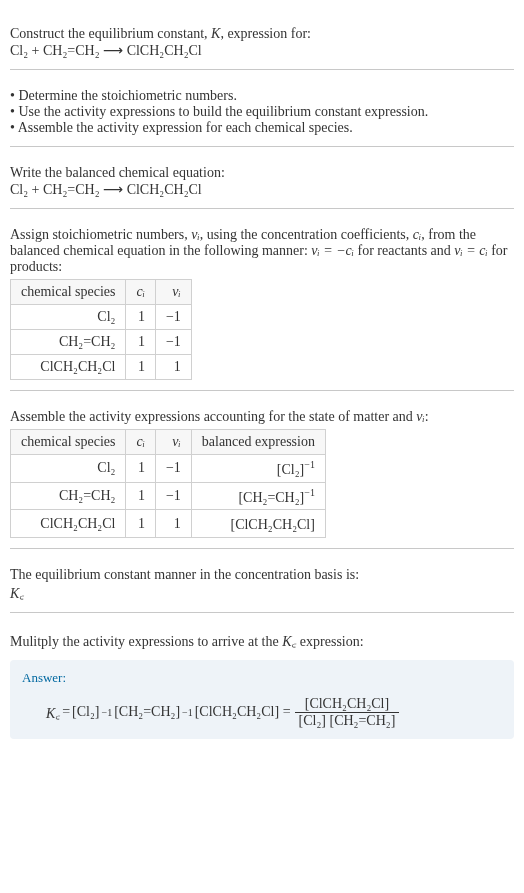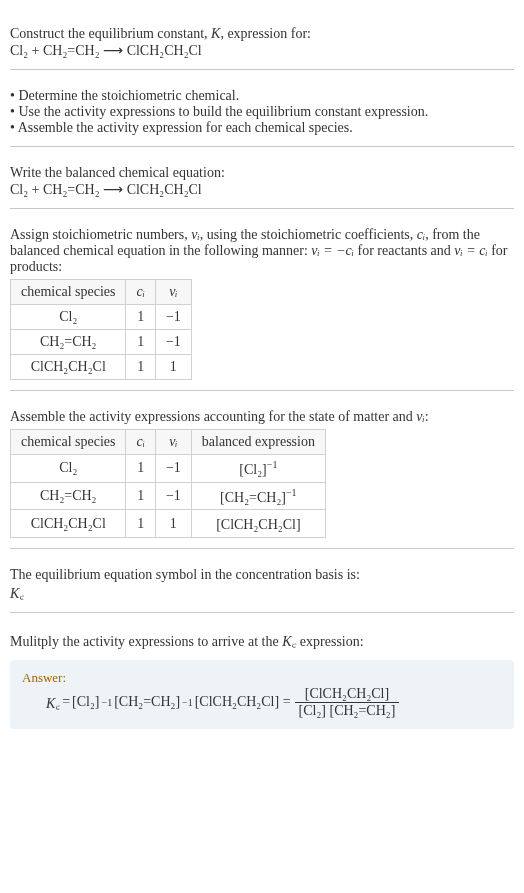--- a/index.html
+++ b/index.html
@@ -23,37 +23,37 @@
   }
   .sup { font-size: 10px; vertical-align: super; }
   .ital { font-style: italic; }
   table.data {
     border-collapse: collapse;
     margin-top: 4px;
   }
   table.data th, table.data td {
     border: 1px solid #d0d0d0;
     padding: 4px 10px;
-    text-align: center;
+    text-align: right;
     font-weight: normal;
     background: #fff;
   }
   table.data th {
     background: #f7f7f7;
   }
   .answer-box {
     background: #eef3f8;
     border-radius: 4px;
     padding: 10px 12px;
     margin-top: 4px;
   }
   .answer-label {
     font-size: 13px;
-    color: #a16207;
-    margin-bottom: 0;
+    color: #0369a1;
+    margin-bottom: 10px;
   }
   .frac {
     display: inline-block;
     vertical-align: middle;
     text-align: center;
     margin: 0 2px;
   }
   .frac .num { display: block; border-bottom: 1px solid #333; padding: 0 4px; }
   .frac .den { display: block; padding: 0 4px; }
   .answer-eq { display: flex; align-items: center; flex-wrap: wrap; gap: 2px; }
@@ -62,35 +62,35 @@
 </head>
 <body>
 
 <div class="section">
   <span>Construct the equilibrium constant, </span><span class="ital">K</span><span>, expression for:</span><br>
   <span>Cl₂ + CH₂=CH₂  ⟶  ClCH₂CH₂Cl</span>
 </div>
 <hr>
 
 <div class="section">
-  <div>• Determine the stoichiometric chemical.</div>
+  <div>• Determine the stoichiometric numbers.</div>
   <div>• Use the activity expressions to build the equilibrium constant expression.</div>
   <div>• Assemble the activity expression for each chemical species.</div>
 </div>
 <hr>
 
 <div class="section">
   <div>Write the balanced chemical equation:</div>
   <div>Cl₂ + CH₂=CH₂  ⟶  ClCH₂CH₂Cl</div>
 </div>
 <hr>
 
 <div class="section">
   <div>
-    <span>Assign stoichiometric numbers, </span><span class="ital">νᵢ</span><span>, using the stoichiometric coefficients, </span><span class="ital">cᵢ</span><span>, from the balanced chemical equation in the following manner: </span><span class="ital">νᵢ = −cᵢ</span><span> for reactants and </span><span class="ital">νᵢ = cᵢ</span><span> for products:</span>
+    <span>Assign stoichiometric numbers, </span><span class="ital">νᵢ</span><span>, using the concentration coefficients, </span><span class="ital">cᵢ</span><span>, from the balanced chemical equation in the following manner: </span><span class="ital">νᵢ = −cᵢ</span><span> for reactants and </span><span class="ital">νᵢ = cᵢ</span><span> for products:</span>
   </div>
   <table class="data">
     <tbody>
         <tr>
       <th>chemical species</th>
       <th class="ital">cᵢ</th>
       <th class="ital">νᵢ</th>
     </tr>
     <tr>
       <td>Cl₂</td>
@@ -141,21 +141,21 @@
       <td>1</td>
       <td>1</td>
       <td><span>[ClCH₂CH₂Cl]</span><span class="sup"></span></td>
     </tr>
   </tbody>
     </table>
 </div>
 <hr>
 
 <div class="section">
-  <div>The equilibrium equation symbol in the concentration basis is:</div>
+  <div>The equilibrium constant manner in the concentration basis is:</div>
   <div class="ital">K꜀</div>
 </div>
 <hr>
 
 <div class="section">
   <span>Mulitply the activity expressions to arrive at the </span><span class="ital">K꜀</span><span> expression:</span>
 </div>
 
 <div class="answer-box">
   <div class="answer-label">Answer:</div>

